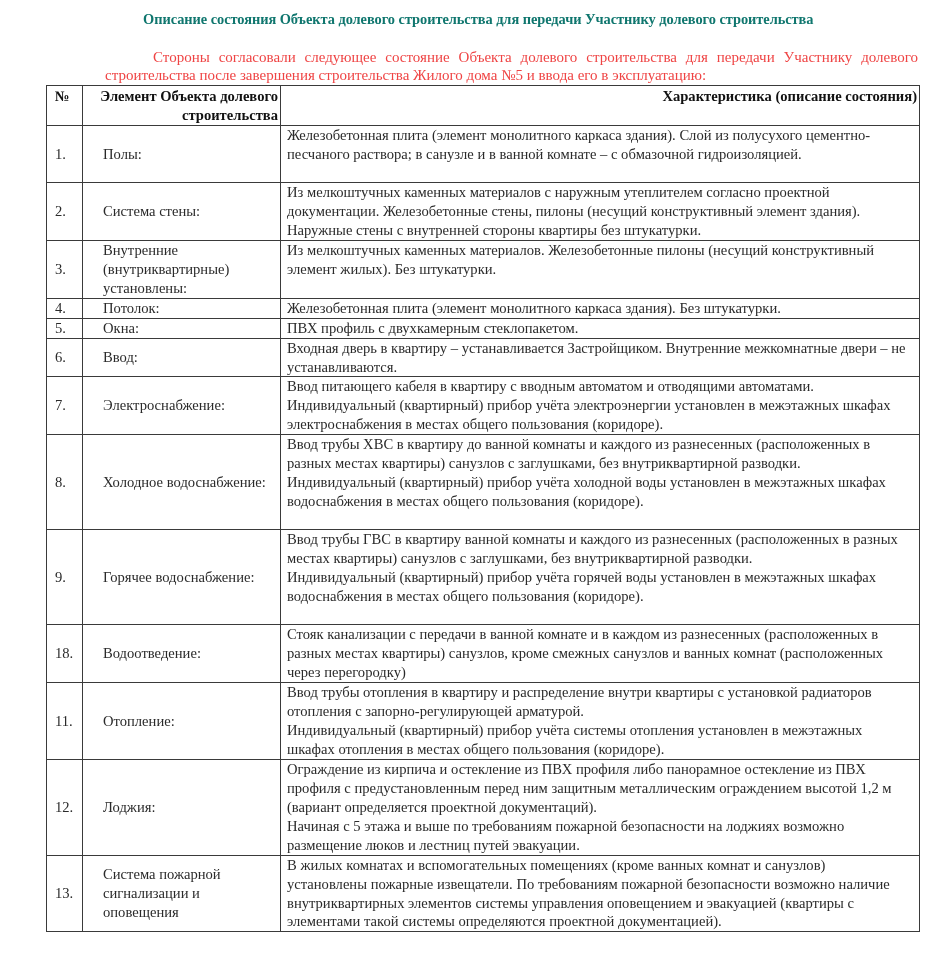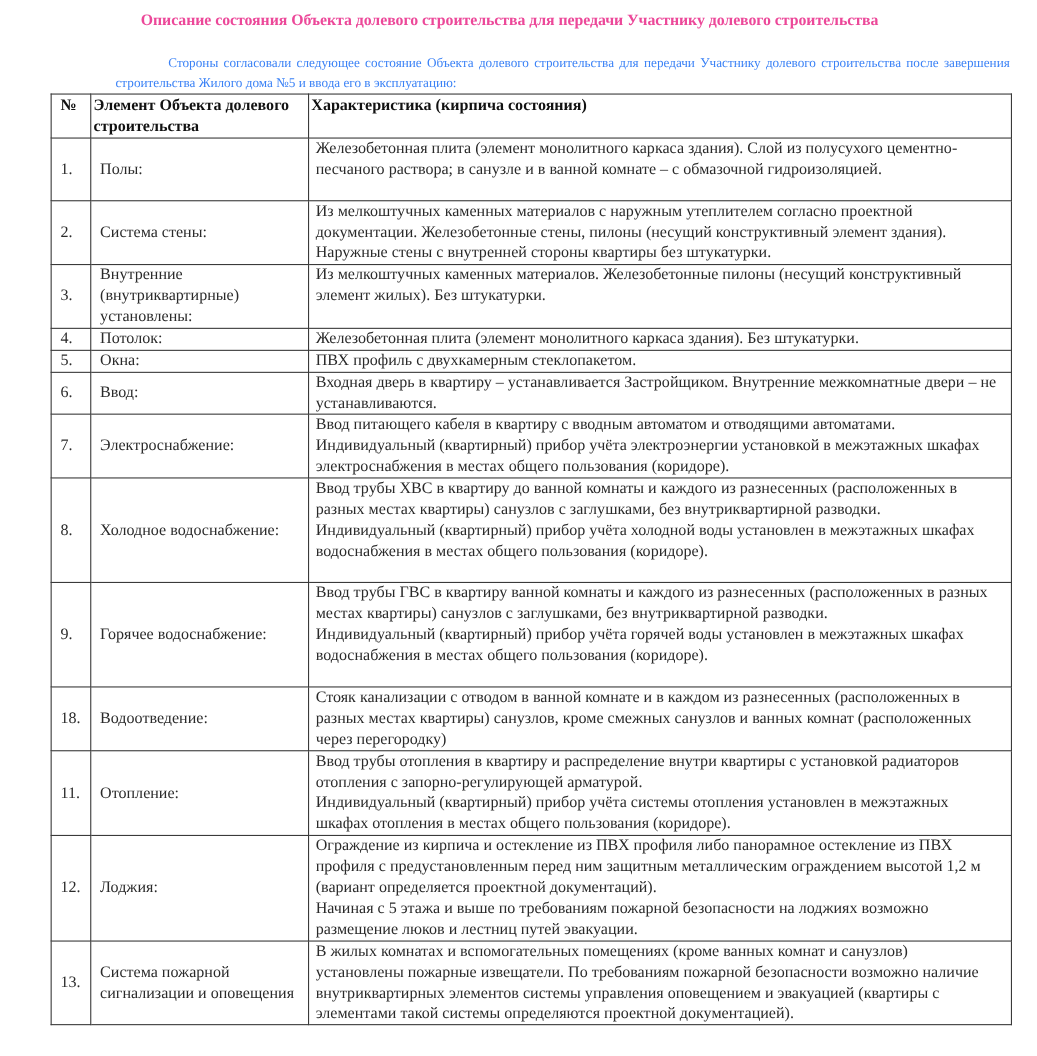--- a/index.html
+++ b/index.html
@@ -10,73 +10,73 @@
   body {
     width: 943px;
     height: 960px;
     position: relative;
     overflow: hidden;
     font-family: "Liberation Serif", "DejaVu Serif", serif;
     color: #2a2a2a;
   }
   .doc-title {
     position: absolute;
-    left: 128px;
+    left: 143px;
     top: 10px;
     width: 775px;
     font-size: 14.4px;
     font-weight: bold;
-    color: #ec4899;
+    color: #0f766e;
     white-space: nowrap;
     line-height: 18px;
     letter-spacing: -0.05px;
   }
   .intro {
     position: absolute;
     left: 105px;
     top: 48px;
     width: 813px;
-    font-size: 12px;
+    font-size: 15px;
     line-height: 18px;
     text-align: justify;
     text-align-last: left;
     text-indent: 48px;
-    color: #3b82f6;
+    color: #ef4444;
   }
   table.spec {
     position: absolute;
     left: 46px;
     top: 85px;
     width: 873px;
     border-collapse: collapse;
     table-layout: fixed;
     font-size: 14.6px;
     color: #2a2a2a;
   }
   table.spec th, table.spec td {
     border: 1.3px solid #3a3a3a;
     vertical-align: middle;
     padding: 0 4px 0 6px;
     line-height: 18.9px;
   }
   table.spec th {
     font-weight: bold;
     color: #111;
-    text-align: left;
+    text-align: right;
     vertical-align: top;
     padding: 1px 2px;
     line-height: 18.5px;
   }
   table.spec th.col-num { text-align: left; padding-left: 8px; }
   table.spec td.num {
     text-align: left;
     padding-left: 8px;
     padding-right: 0;
   }
-  table.spec td.name { padding-left: 8px; }
+  table.spec td.name { padding-left: 20px; }
   table.spec td.desc {
     vertical-align: top;
     padding-left: 6px;
     padding-right: 12px;
   }
   col.c1 { width: 36px; }
   col.c2 { width: 198px; }
   col.c3 { width: 639px; }
   .para { display: block; }
 </style>
@@ -90,21 +90,21 @@
 <table class="spec">
   <colgroup>
     <col class="c1">
       <col class="c2">
       <col class="c3">
   </colgroup>
   <thead>
     <tr style="height:39px">
       <th class="col-num">№</th>
       <th>Элемент Объекта долевого строительства</th>
-      <th>Характеристика (кирпича состояния)</th>
+      <th>Характеристика (описание состояния)</th>
     </tr>
   </thead>
   <tbody id="table-body">
       <tr style="height: 57px;">
         <td class="num">1.</td>
         <td class="name">Полы:</td>
         <td class="desc">
           <span class="para">Железобетонная плита (элемент монолитного каркаса здания). Слой из полусухого цементно-песчаного раствора; в санузле и в ванной комнате – с обмазочной гидроизоляцией.</span>
         </td>
       </tr>
@@ -141,21 +141,21 @@
         <td class="name">Ввод:</td>
         <td class="desc">
           <span class="para">Входная дверь в квартиру – устанавливается Застройщиком. Внутренние межкомнатные двери – не устанавливаются.</span>
         </td>
       </tr>
       <tr style="height: 58px;">
         <td class="num">7.</td>
         <td class="name">Электроснабжение:</td>
         <td class="desc">
           <span class="para">Ввод питающего кабеля в квартиру с вводным автоматом и отводящими автоматами.</span>
-          <span class="para">Индивидуальный (квартирный) прибор учёта электроэнергии установкой в межэтажных шкафах электроснабжения в местах общего пользования (коридоре).</span>
+          <span class="para">Индивидуальный (квартирный) прибор учёта электроэнергии установлен в межэтажных шкафах электроснабжения в местах общего пользования (коридоре).</span>
         </td>
       </tr>
       <tr style="height: 95px;">
         <td class="num">8.</td>
         <td class="name">Холодное водоснабжение:</td>
         <td class="desc">
           <span class="para">Ввод трубы ХВС в квартиру до ванной комнаты и каждого из разнесенных (расположенных в разных местах квартиры) санузлов с заглушками, без внутриквартирной разводки.</span>
           <span class="para">Индивидуальный (квартирный) прибор учёта холодной воды установлен в межэтажных шкафах водоснабжения в местах общего пользования (коридоре).</span>
         </td>
       </tr>
@@ -164,21 +164,21 @@
         <td class="name">Горячее водоснабжение:</td>
         <td class="desc">
           <span class="para">Ввод трубы ГВС в квартиру ванной комнаты и каждого из разнесенных (расположенных в разных местах квартиры) санузлов с заглушками, без внутриквартирной разводки.</span>
           <span class="para">Индивидуальный (квартирный) прибор учёта горячей воды установлен в межэтажных шкафах водоснабжения в местах общего пользования (коридоре).</span>
         </td>
       </tr>
       <tr style="height: 57px;">
         <td class="num">18.</td>
         <td class="name">Водоотведение:</td>
         <td class="desc">
-          <span class="para">Стояк канализации с отводом в ванной комнате и в каждом из разнесенных (расположенных в разных местах квартиры) санузлов, кроме смежных санузлов и ванных комнат (расположенных через перегородку)</span>
+          <span class="para">Стояк канализации с передачи в ванной комнате и в каждом из разнесенных (расположенных в разных местах квартиры) санузлов, кроме смежных санузлов и ванных комнат (расположенных через перегородку)</span>
         </td>
       </tr>
       <tr style="height: 77px;">
         <td class="num">11.</td>
         <td class="name">Отопление:</td>
         <td class="desc">
           <span class="para">Ввод трубы отопления в квартиру и распределение внутри квартиры с установкой радиаторов отопления с запорно-регулирующей арматурой.</span>
           <span class="para">Индивидуальный (квартирный) прибор учёта системы отопления установлен в межэтажных шкафах отопления в местах общего пользования (коридоре).</span>
         </td>
       </tr>

